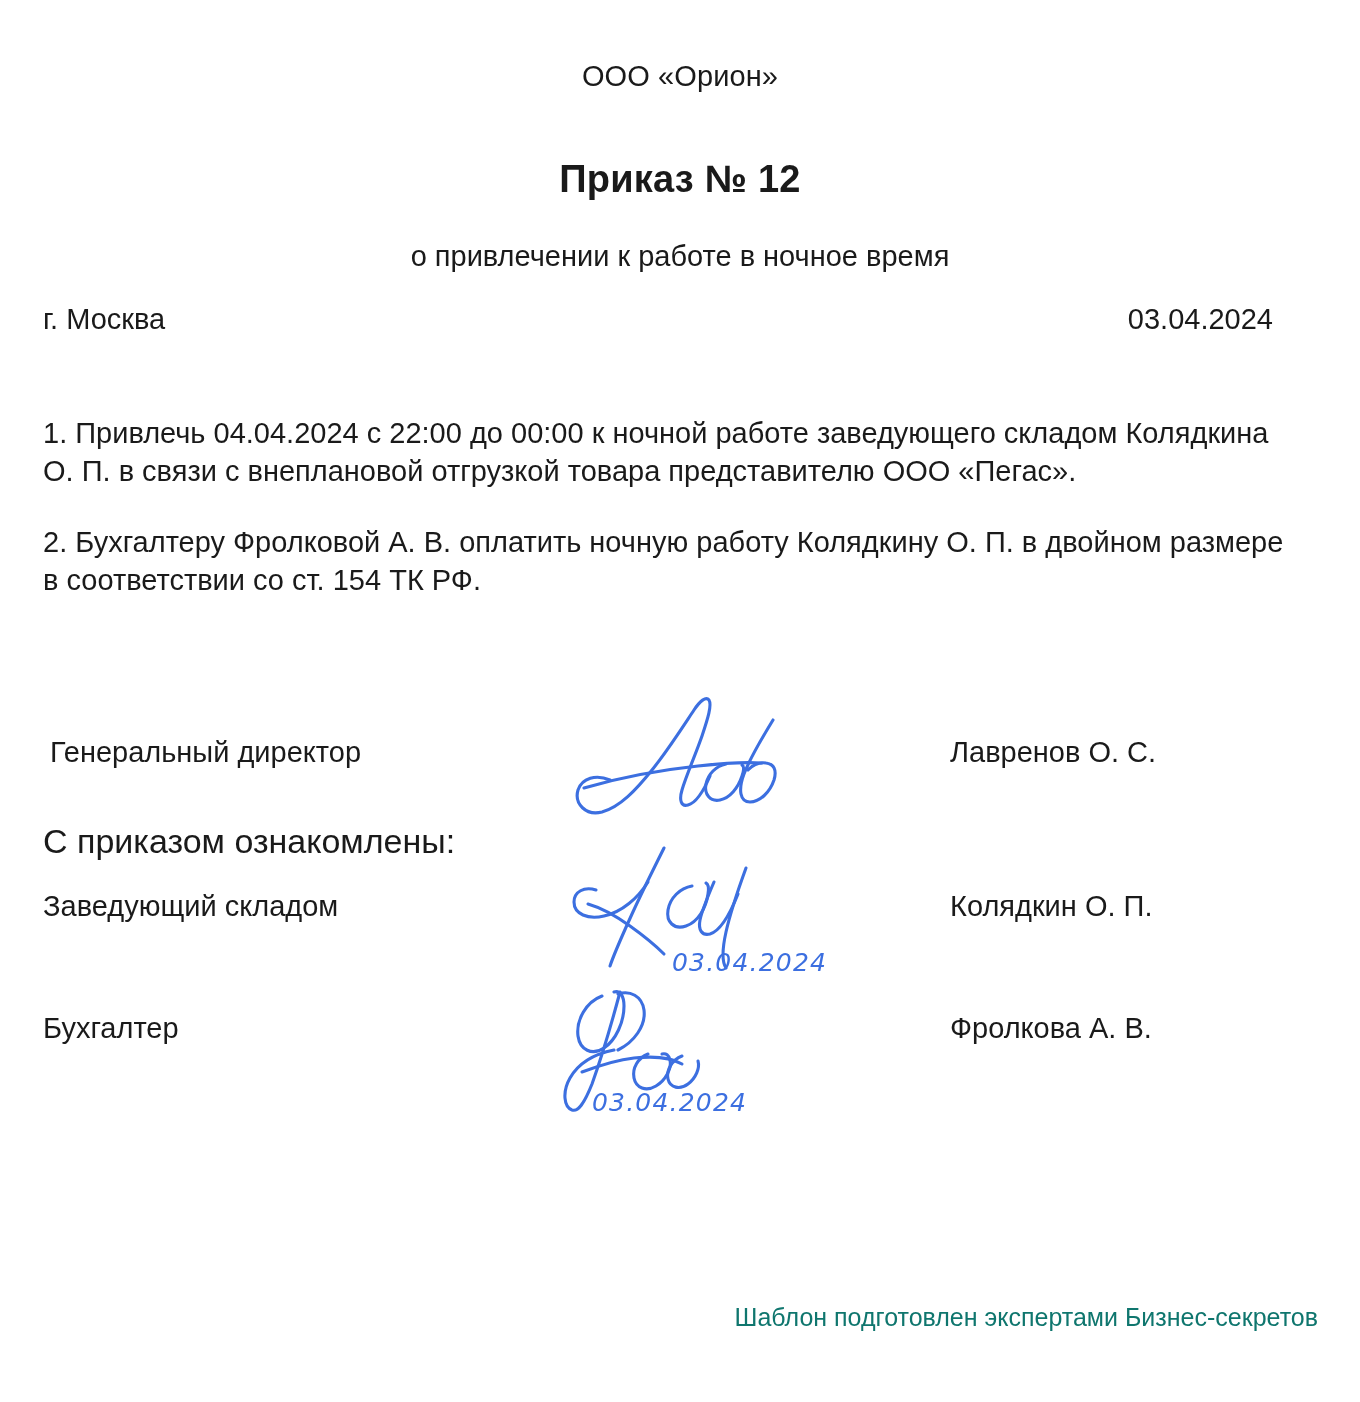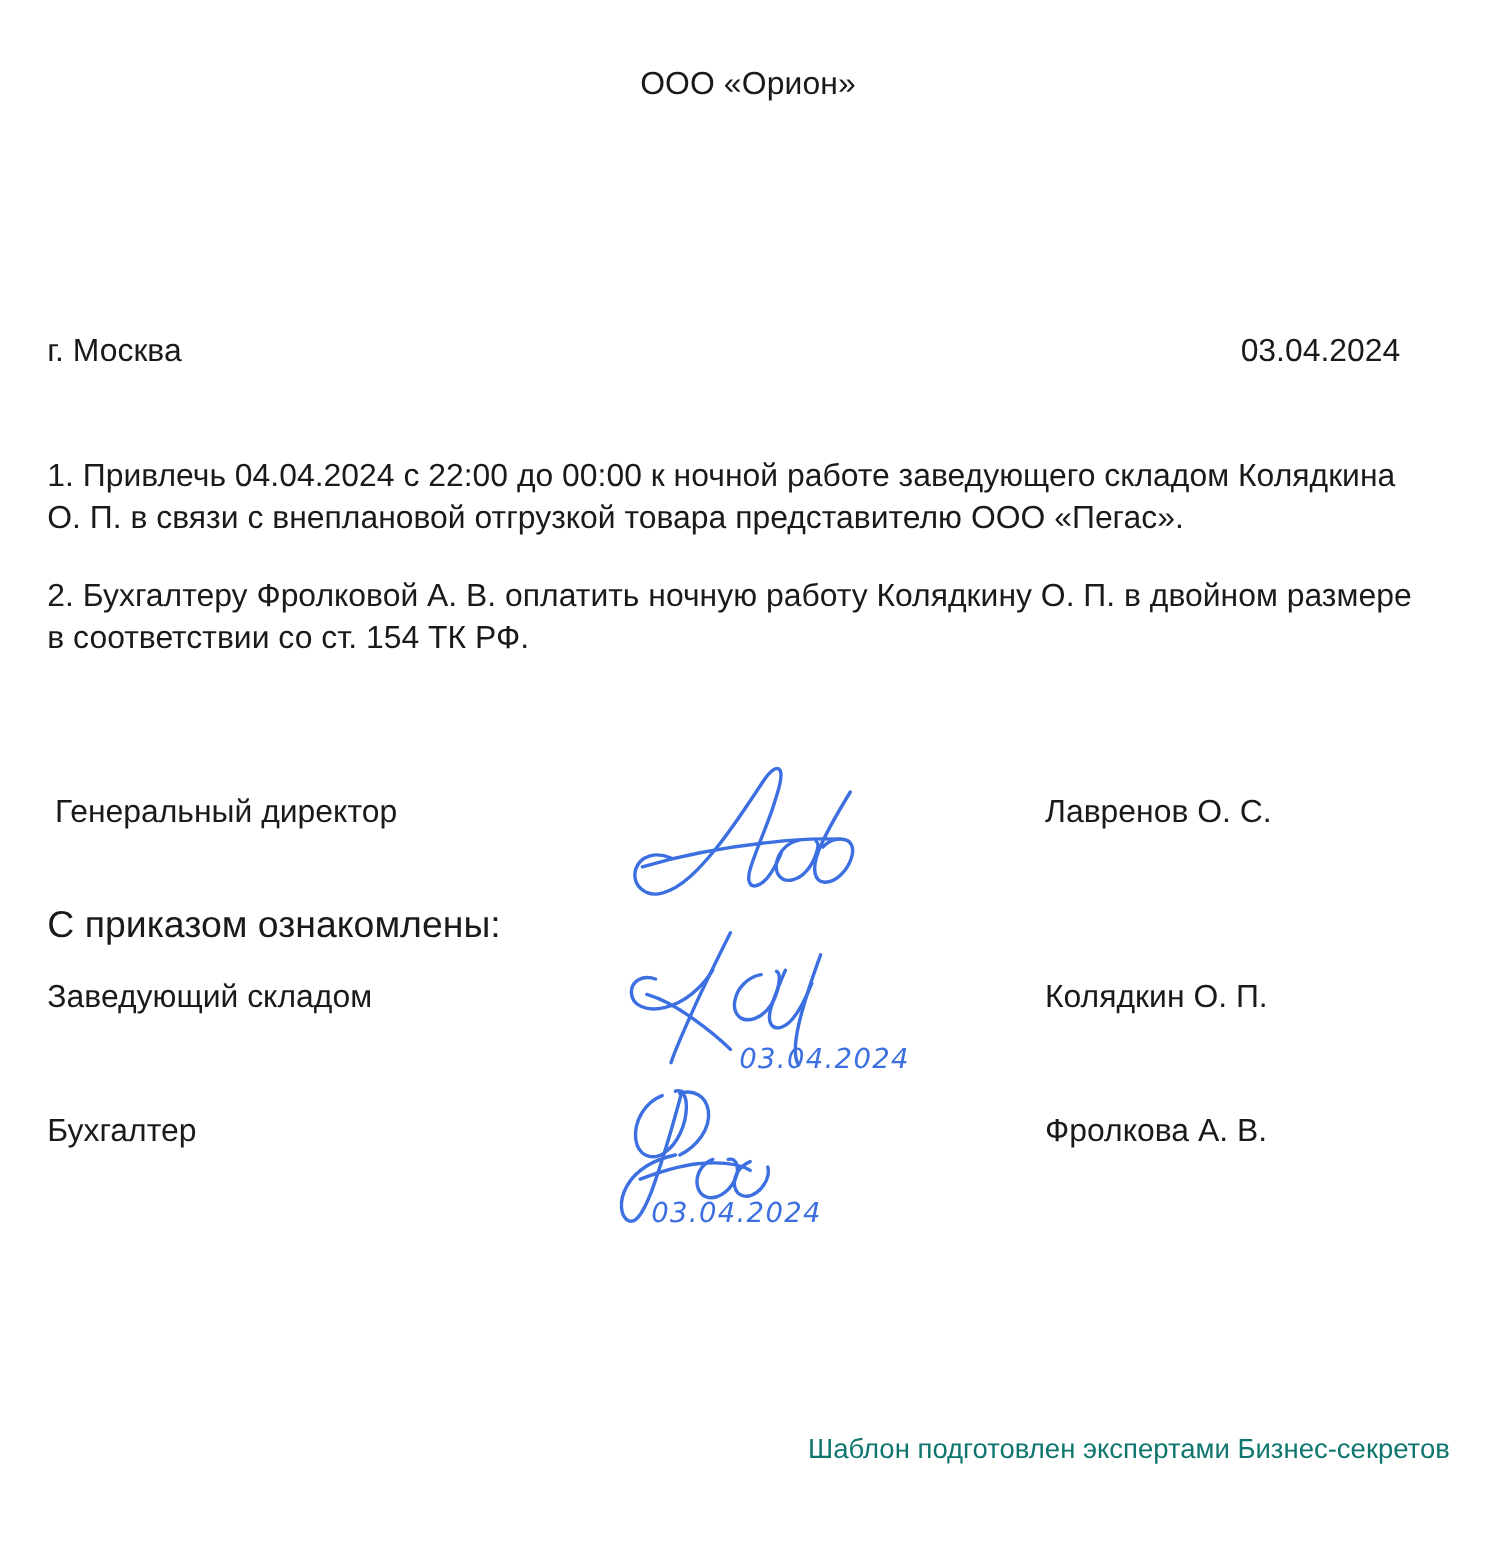--- a/index.html
+++ b/index.html
@@ -146,35 +146,37 @@
     color: #0f766e;
   }
 </style>
 </head>
 <body>
 
 <div class="page">
 
   <div class="org-name">ООО «Орион»</div>
 
-
+  <div class="doc-title">Приказ № 12</div>
+
+  <div class="doc-subtitle">о привлечении к работе в ночное время</div>
 
   <div class="meta-row">
     <span>г. Москва</span>
     <span>03.04.2024</span>
   </div>
 
   <div class="body-block">
     <p class="para">1. Привлечь 04.04.2024 с 22:00 до 00:00 к ночной работе заведующего складом Колядкина О. П. в связи с внеплановой отгрузкой товара представителю ООО «Пегас».</p>
     <p class="para">2. Бухгалтеру Фролковой А. В. оплатить ночную работу Колядкину О. П. в двойном размере в соответствии со ст. 154 ТК РФ.</p>
   </div>
 
   <div class="sig-block">
 
-    <div class="sig-row" style="top:22px;">
+    <div class="sig-row" style="top:36px;">
       <span class="sig-role" style="left:50px;">Генеральный директор</span>
       <span class="sig-name">Лавренов О. С.</span>
     </div>
 
     <div class="signature-mark" style="left:548px; top:-8px;">
       <svg width="250" height="130" viewBox="0 0 250 130">
         <path class="sig-stroke" stroke-width="3.1" d="M62,88 C48,82 34,86 30,98 C26,112 38,124 54,120 C72,115 88,98 104,78
                  C120,58 134,36 146,18 C152,9 158,4 161,8 C164,13 160,26 154,44
                  C147,64 138,84 134,98 C131,108 133,115 140,113 C148,111 156,98 162,84"></path>
         <path class="sig-stroke" stroke-width="3.1" d="M36,96 C70,86 112,78 150,74 C176,71 198,70 214,71"></path>

